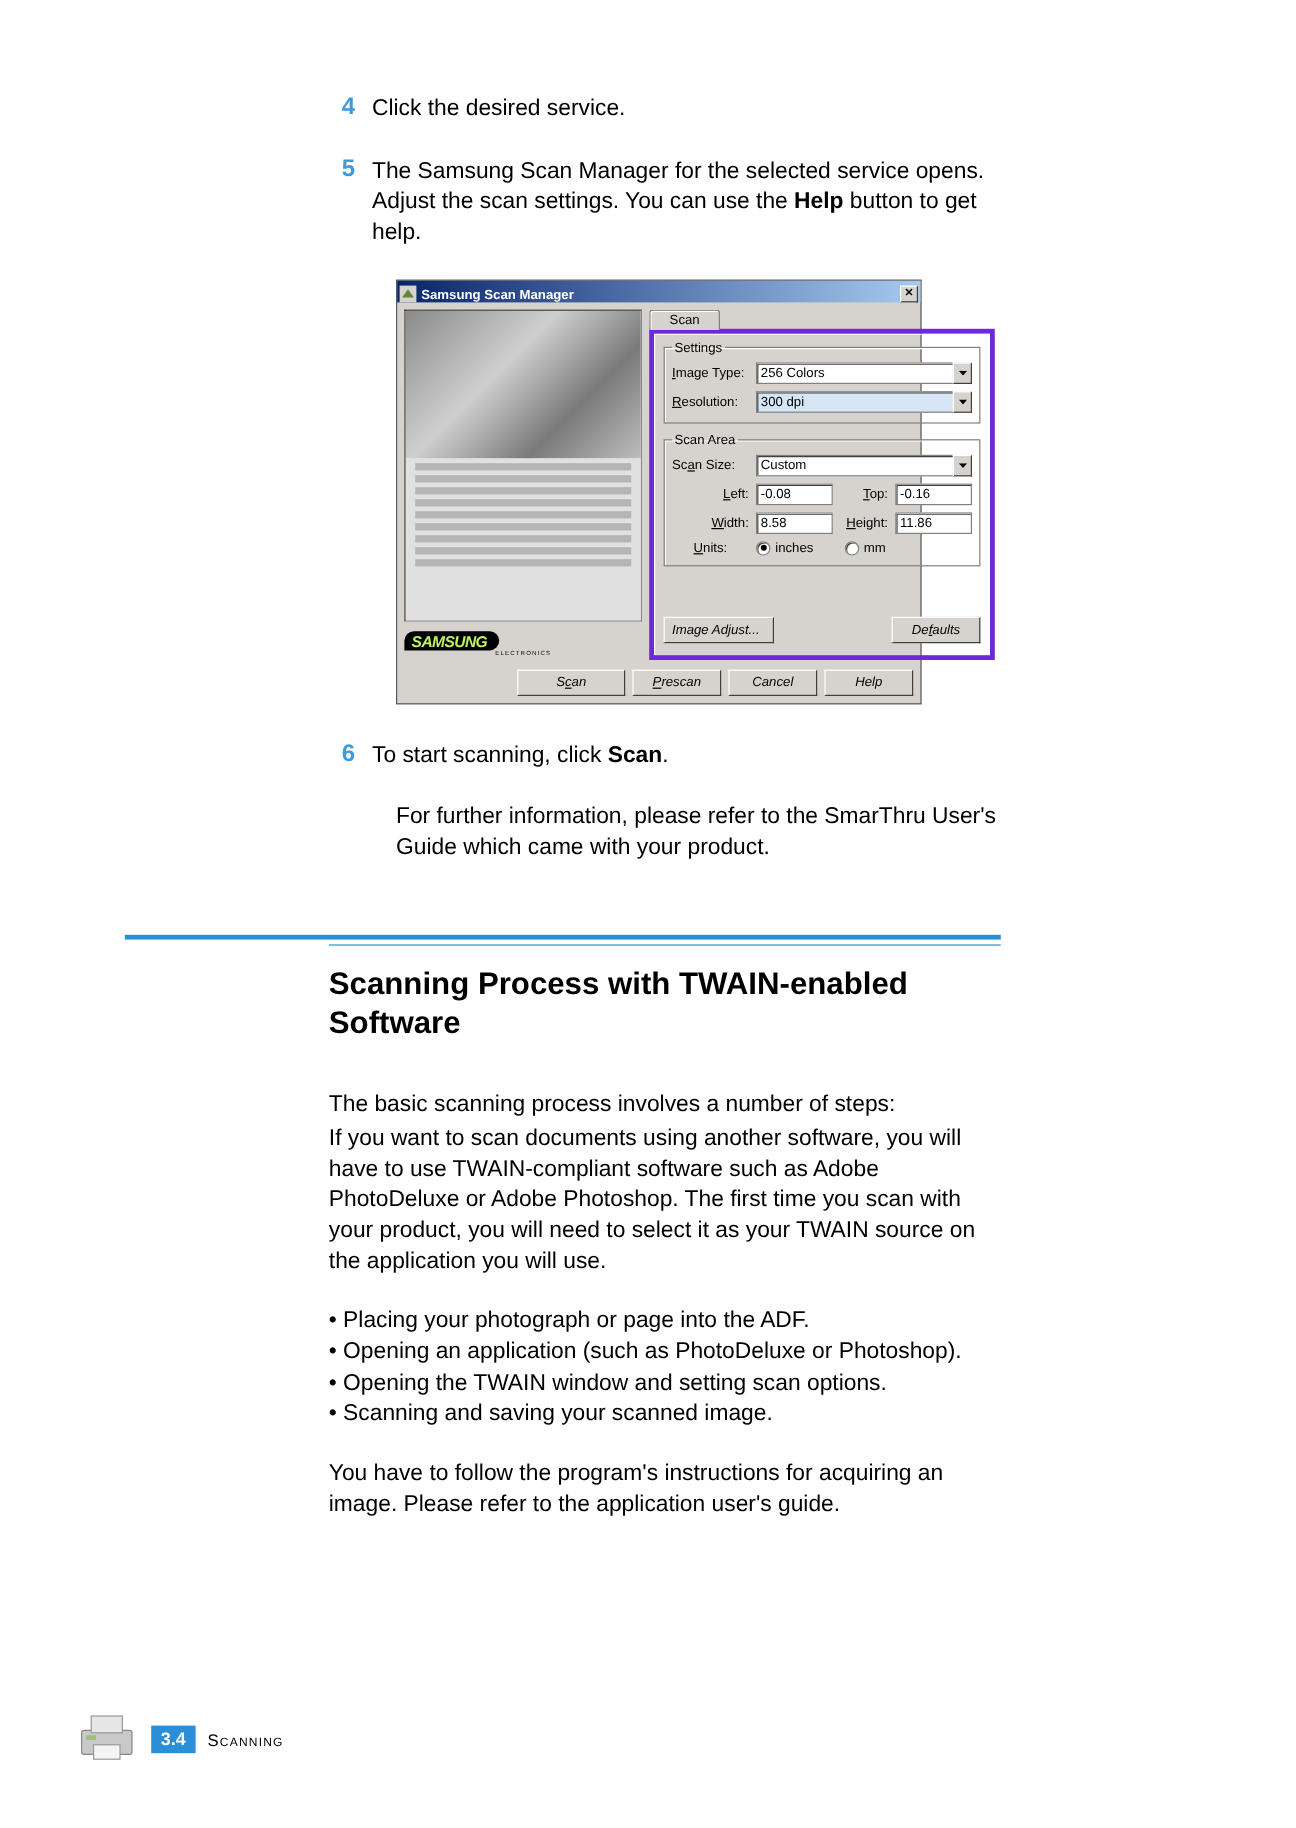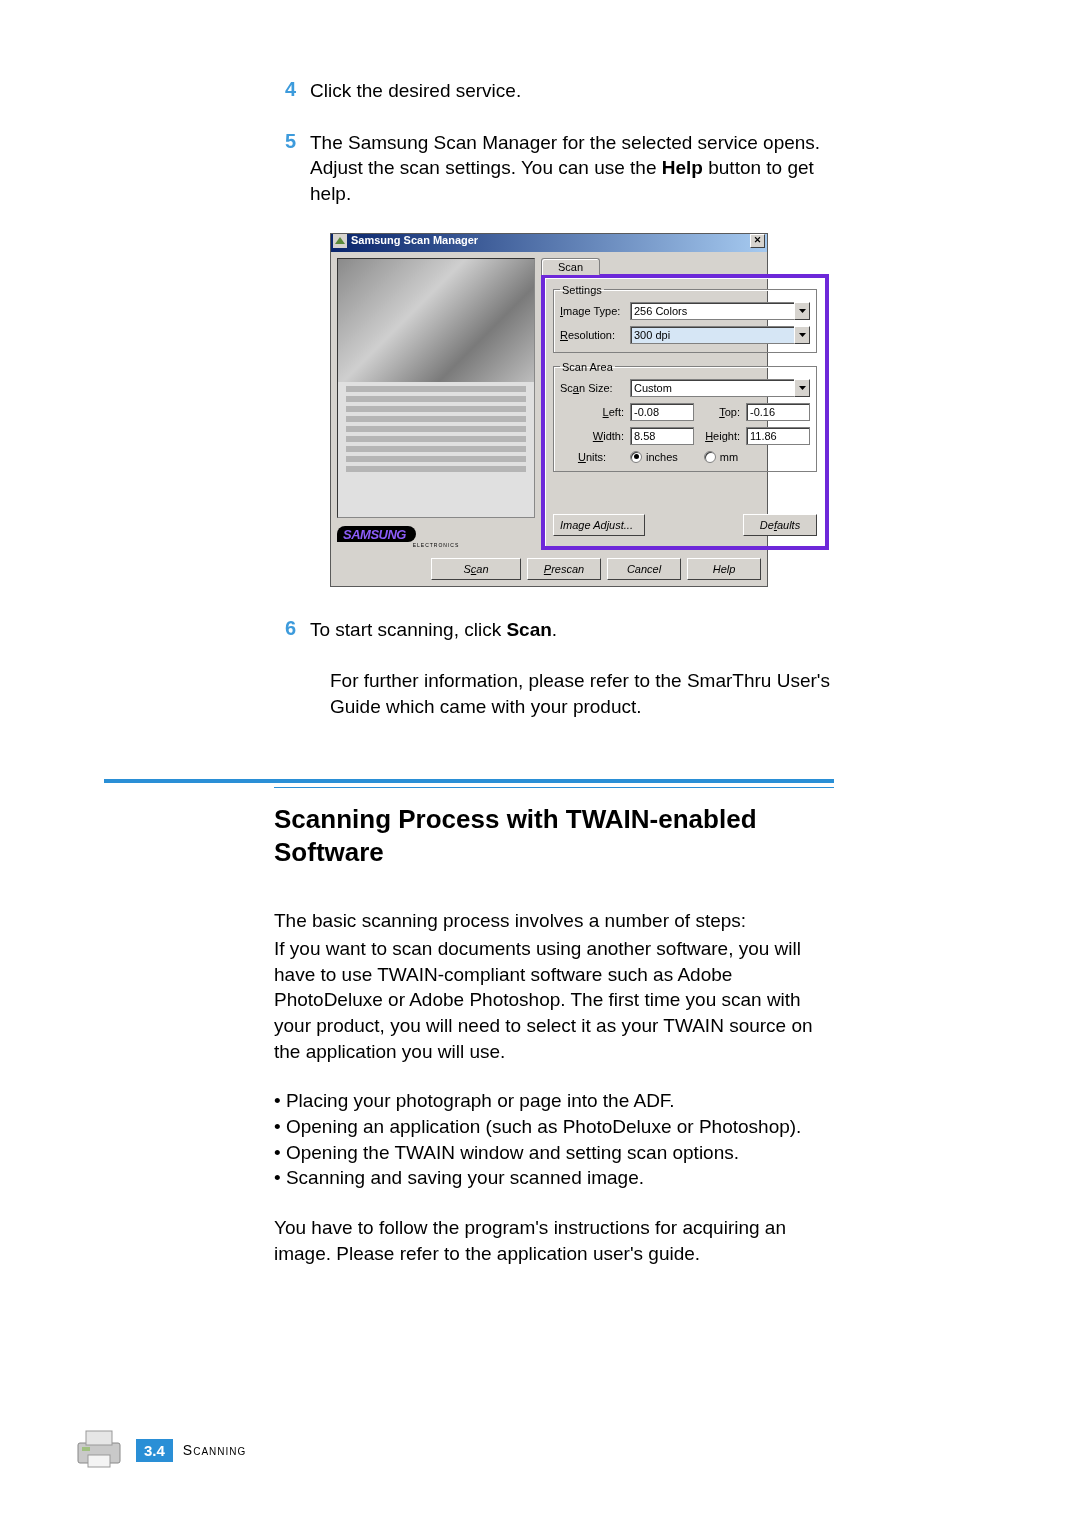--- a/index.html
+++ b/index.html
@@ -14,31 +14,31 @@
   }
   .content { position: absolute; left: 274px; top: 78px; width: 560px; }
   .step { display: flex; margin-bottom: 26px; }
   .step-num { color: #3d9bdc; font-weight: bold; font-size: 20px; width: 36px; flex-shrink: 0; text-align: right; padding-right: 14px; }
   .step-text { font-size: 19px; line-height: 1.35; flex: 1; }
   .sub-text { margin-left: 56px; font-size: 19px; line-height: 1.35; margin-top: 18px; }
   .screenshot-wrap { margin-left: 56px; margin-top: 4px; margin-bottom: 30px; }
 
   
   .win { width: 438px; border: 1px solid #5a5a5a; background: #d6d3ce; font-family: "MS Sans Serif", Tahoma, sans-serif; font-size: 11px; color: #000; }
-  .titlebar { background: linear-gradient(to right, #08246b, #a6caf0); height: 18px; display: flex; align-items: flex-start; padding: 0 2px; }
+  .titlebar { background: linear-gradient(to right, #08246b, #a6caf0); height: 18px; display: flex; align-items: flex-end; padding: 0 2px; }
   .title-icon { width: 14px; height: 14px; background: #d6d3ce; margin-right: 4px; display:flex; align-items:center; justify-content:center; }
   .title-text { color: #fff; font-weight: bold; font-size: 11px; flex:1; }
   .close-btn { width: 15px; height: 14px; background: #d6d3ce; border: 1px solid #fff; border-right-color:#404040; border-bottom-color:#404040; font-size: 9px; line-height: 11px; text-align: center; cursor: pointer; font-weight: bold; font-family: Arial; }
   .win-body { display:flex; padding: 6px; gap: 6px; }
   .left-col { width: 198px; }
   .preview { width: 198px; height: 260px; border: 1px inset #888; background: #eaeaea; position: relative; overflow:hidden; }
   .preview-img { position:absolute; top:0; left:0; width:100%; height:48%; background: linear-gradient(135deg,#8a8a8a 0%, #cfcfcf 40%, #7a7a7a 70%, #bdbdbd 100%); }
   .preview-text { position:absolute; top:48%; left:0; width:100%; height:52%; background:#e0e0e0; }
   .preview-text .ln { height:6px; margin:4px 8px; background:#b5b5b5; }
-  .samsung-logo { margin-top: 8px; font-family: Arial; font-weight: bold; font-style: italic; font-size: 13px; letter-spacing: -0.5px; display:inline-block; background:#000; color:#8b5cf6; padding:1px 10px 0 6px; border-radius:9px 9px 9px 0; position:relative; }
+  .samsung-logo { margin-top: 8px; font-family: Arial; font-weight: bold; font-style: italic; font-size: 13px; letter-spacing: -0.5px; display:inline-block; background:#000; color:#bef264; padding:1px 10px 0 6px; border-radius:9px 9px 9px 0; position:relative; }
   .samsung-sub { font-size:5px; letter-spacing:1px; font-style:normal; font-weight:normal; display:block; text-align:center; color:#000; }
   .right-col { flex:1; }
   .tab-row { display:flex; }
   .tab { border: 1px solid #808080; border-bottom: none; border-top-left-radius:3px; border-top-right-radius:3px; padding: 2px 16px; background:#d6d3ce; font-size:11px; box-shadow: inset 1px 1px 0 #fff; }
   .tab-body { border: 4px solid #6d28d9; box-shadow: inset 1px 1px 0 #fff; padding: 6px 8px 10px 8px; margin-top:-1px; }
   fieldset.grp { border:1px solid #808080; box-shadow: inset 1px 1px 0 #fff; margin: 0 0 8px 0; padding: 6px 6px 8px 6px; }
   fieldset.grp legend { font-size:11px; padding:0 2px; }
   .row { display:flex; align-items:center; gap:6px; margin-bottom:6px; }
   .row:last-child { margin-bottom:0; }
   .lbl { width: 64px; text-align:left; font-size:11px; }
@@ -58,21 +58,21 @@
   .bottom-bar .rightbtns { flex:1; display:flex; gap:6px; justify-content: space-between; padding: 0 0 0 0; }
 
   .section-rule { margin-top: 60px; margin-left: -170px; width: 730px; border-top: 4px solid #2a8fd6; position:relative; }
   .section-rule::after { content:""; position:absolute; left:170px; right:0; top:4px; border-top:1px solid #2a8fd6; }
   h2.section { font-size: 26px; font-weight: bold; margin: 20px 0 40px 0; line-height:1.25; }
 
   .body-p { font-size:19px; line-height:1.35; margin: 0 0 24px 0; }
   .body-p.tight { margin-bottom: 2px; }
   .bullets { font-size:19px; line-height:1.35; margin: 0 0 24px 0; }
 
-  .footer { position:absolute; left: 72px; bottom: 48px; display:flex; align-items:center; gap:10px; }
+  .footer { position:absolute; left: 62px; bottom: 48px; display:flex; align-items:center; gap:10px; }
   .printer-icon svg { width:54px; height:46px; }
   .page-badge { background:#2a8fd6; color:#fff; font-weight:bold; padding:3px 8px; font-size:15px; }
   .chapter { font-size:14px; letter-spacing:1px; font-variant: small-caps; }
 </style>
 </head>
 <body>
 
 <div class="content">
 
   <div class="step">

